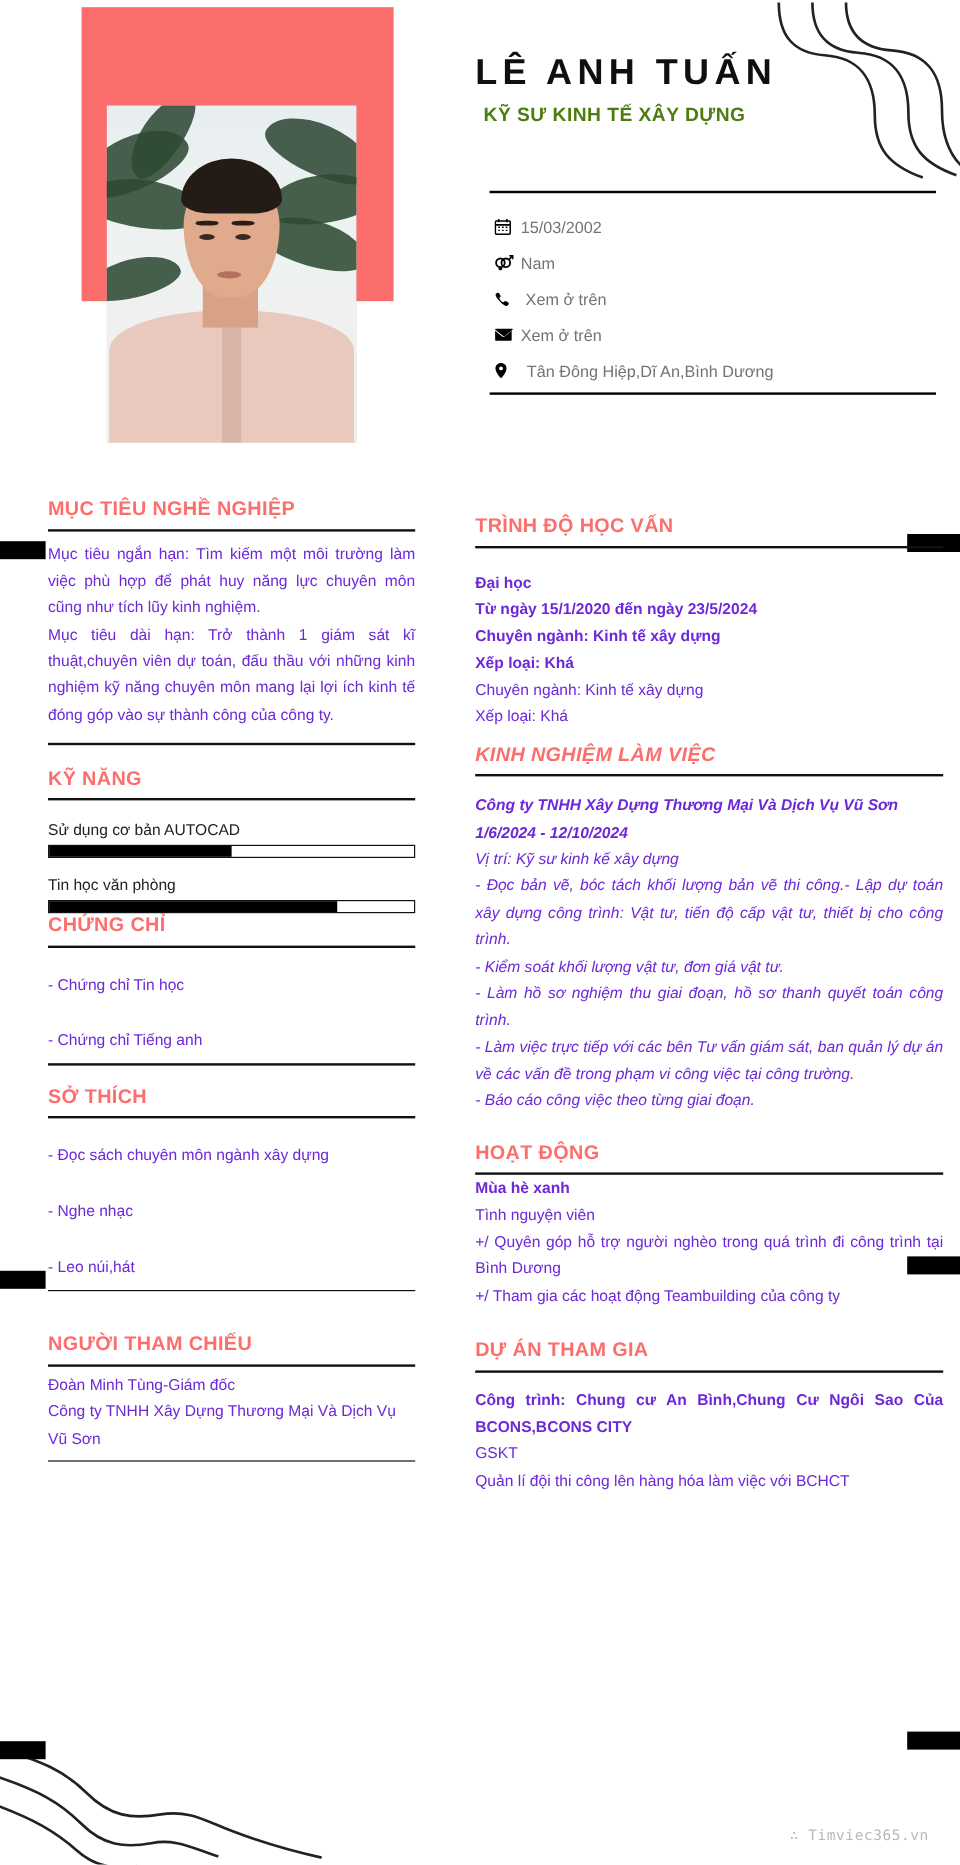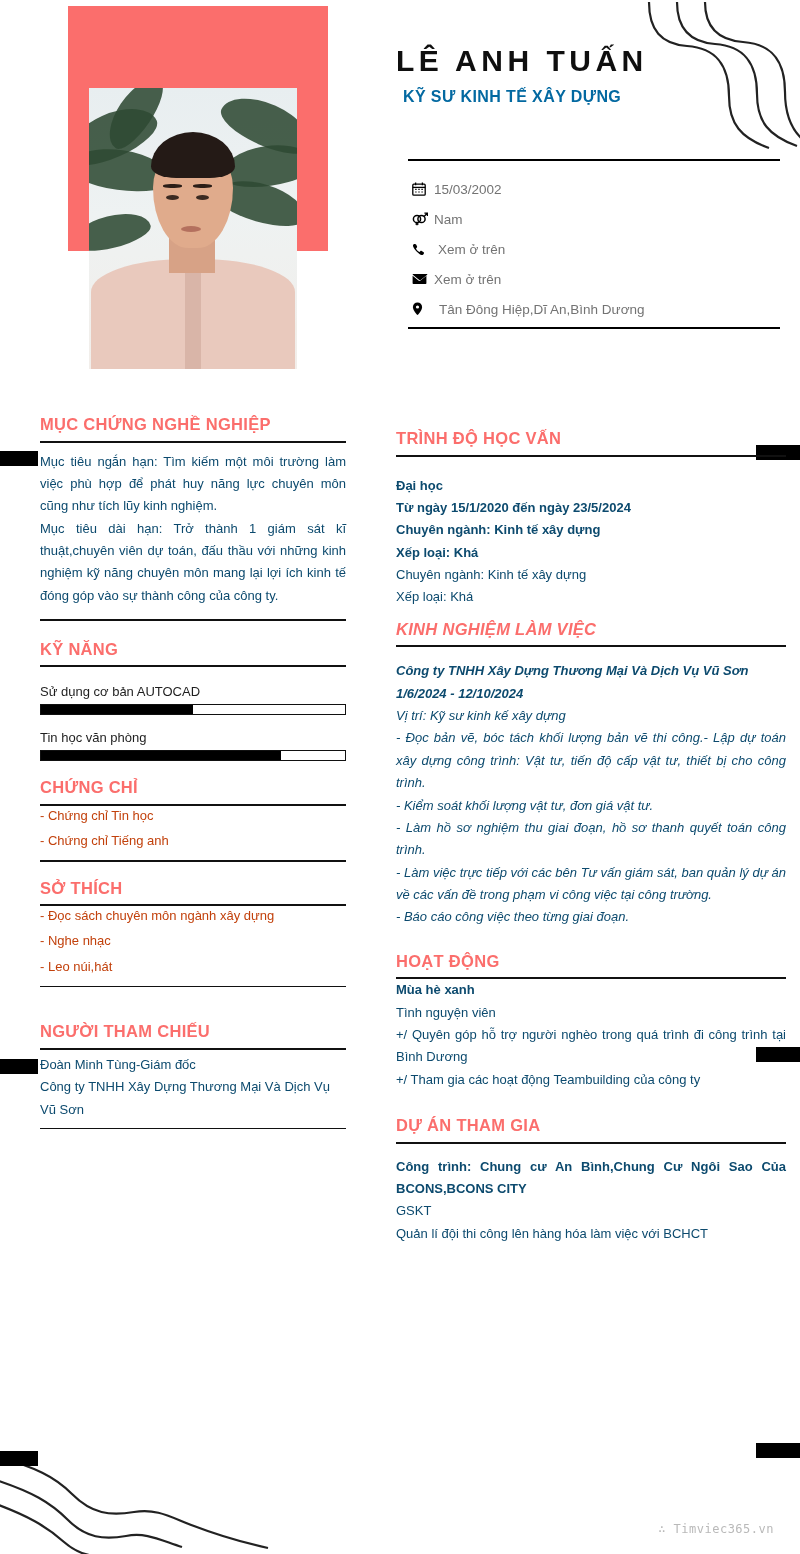--- a/index.html
+++ b/index.html
@@ -116,21 +116,21 @@
     letter-spacing: 4.5px;
     color: #0f0f0f;
     line-height: 1.15;
   }
   .job-title {
     margin-top: 9px;
     margin-left: 7px;
     font-size: 16px;
     font-weight: 700;
     letter-spacing: .4px;
-    color: #0369a1;
+    color: #4d7c0f;
   }
   .hdr-rule {
     position: absolute;
     left: 408px; top: 159px;
     width: 372px; height: 2px;
     background: #000;
   }
   .hdr-rule-b {
     position: absolute;
     left: 408px; top: 327px;
@@ -187,21 +187,21 @@
     margin-top: 6px;
   }
   .rule-thin {
     height: 1.5px;
     background: #111;
   }
 
   .body-txt {
     font-size: 13px;
     line-height: 1.72;
-    color: #0c4a6e;
+    color: #6d28d9;
   }
   .just { text-align: justify; }
   .b { font-weight: 700; }
 
   .sec { margin-bottom: 0; }
 
   
   .skill-label {
     font-size: 13px;
     color: #1e1e1e;
@@ -215,22 +215,22 @@
   }
   .bar-fill {
     position: absolute;
     left: 0; top: 0; bottom: 0;
     background: #000;
   }
 
   .list-line {
     font-size: 13px;
     line-height: 1.55;
-    padding: 0 0 5px 0;
-    color: #c2410c;
+    padding: 21px 0 5px 0;
+    color: #6d28d9;
   }
 
   .footer-mark {
     position: absolute;
     right: 26px; bottom: 18px;
     font-family: "DejaVu Sans Mono", "Liberation Mono", monospace;
     font-size: 12px;
     color: #b9b9b9;
     letter-spacing: .5px;
   }
@@ -342,21 +342,21 @@
             <circle cx="5.5" cy="5" r="1.6" fill="#fff"></circle>
           </svg>
       </span>
       <span style="margin-left:5px;">Tân Đông Hiệp,Dĩ An,Bình Dương</span>
     </div>
   </div>
 
   <div class="col-left">
 
     <div class="sec">
-      <div class="sec-title">MỤC CHỨNG NGHỀ NGHIỆP</div>
+      <div class="sec-title">MỤC TIÊU NGHỀ NGHIỆP</div>
       <div class="sec-rule"></div>
       <div class="body-txt just" style="margin-top:8px;">Mục tiêu ngắn hạn: Tìm kiếm một môi trường làm việc phù hợp để phát huy năng lực chuyên môn cũng như tích lũy kinh nghiệm.</div>
       <div class="body-txt just">Mục tiêu dài hạn: Trở thành 1 giám sát kĩ thuật,chuyên viên dự toán, đấu thầu với những kinh nghiệm kỹ năng chuyên môn mang lại lợi ích kinh tế đóng góp vào sự thành công của công ty.</div>
       <div class="rule-thin" style="margin-top:12px;"></div>
     </div>
 
     <div class="sec" style="margin-top:18px;">
       <div class="sec-title">KỸ NĂNG</div>
       <div class="sec-rule"></div>
 
@@ -368,21 +368,21 @@
       </div>
 
       <div style="margin-top:15px;">
         <div class="skill-label">Tin học văn phòng</div>
         <div class="bar">
           <div class="bar-fill" id="skill1" style="width: 79%;"></div>
         </div>
       </div>
     </div>
 
-    <div class="sec" style="margin-top:16px;">
+    <div class="sec" style="">
       <div class="sec-title">CHỨNG CHỈ</div>
       <div class="sec-rule"></div>
       <div class="list-line">- Chứng chỉ Tin học</div>
       <div class="list-line">- Chứng chỉ Tiếng anh</div>
       <div class="rule-thin" style="margin-top:4px;"></div>
     </div>
 
     <div class="sec" style="margin-top:16px;">
       <div class="sec-title">SỞ THÍCH</div>
       <div class="sec-rule"></div>

